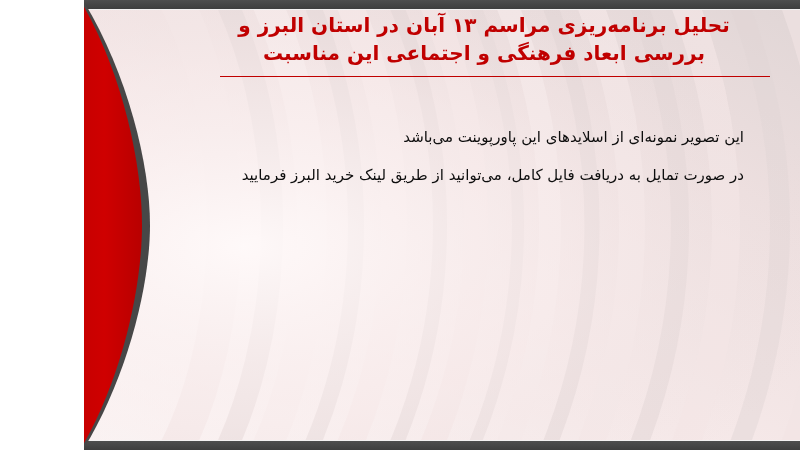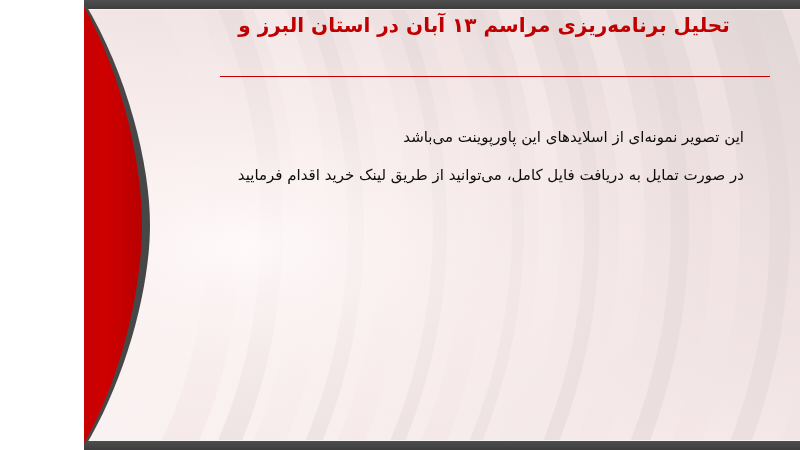--- a/index.html
+++ b/index.html
@@ -183,23 +183,24 @@
 
   <div class="frame-bar frame-top"></div>
   <div class="frame-bar frame-bottom"></div>
   <div class="frame-hair hair-top"></div>
   <div class="frame-hair hair-bottom"></div>
 
   <div id="content">
 
     <div id="title-block">
       <div class="title-line">تحلیل برنامه‌ریزی مراسم ۱۳ آبان در استان البرز و</div>
+      <div class="title-line">بررسی ابعاد فرهنگی و اجتماعی این مناسبت</div>
     </div>
 
     <div id="title-rule"></div>
 
     <div id="body-block">
       <div class="body-line">این تصویر نمونه‌ای از اسلایدهای این پاورپوینت می‌باشد</div>
-      <div class="body-line">در صورت تمایل به دریافت فایل کامل، می‌توانید از طریق لینک خرید اقدام فرمایید</div>
+      <div class="body-line">در صورت تمایل به دریافت فایل کامل، می‌توانید از طریق لینک خرید البرز فرمایید</div>
     </div>
 
   </div>
 </div>
 
 </body></html>

